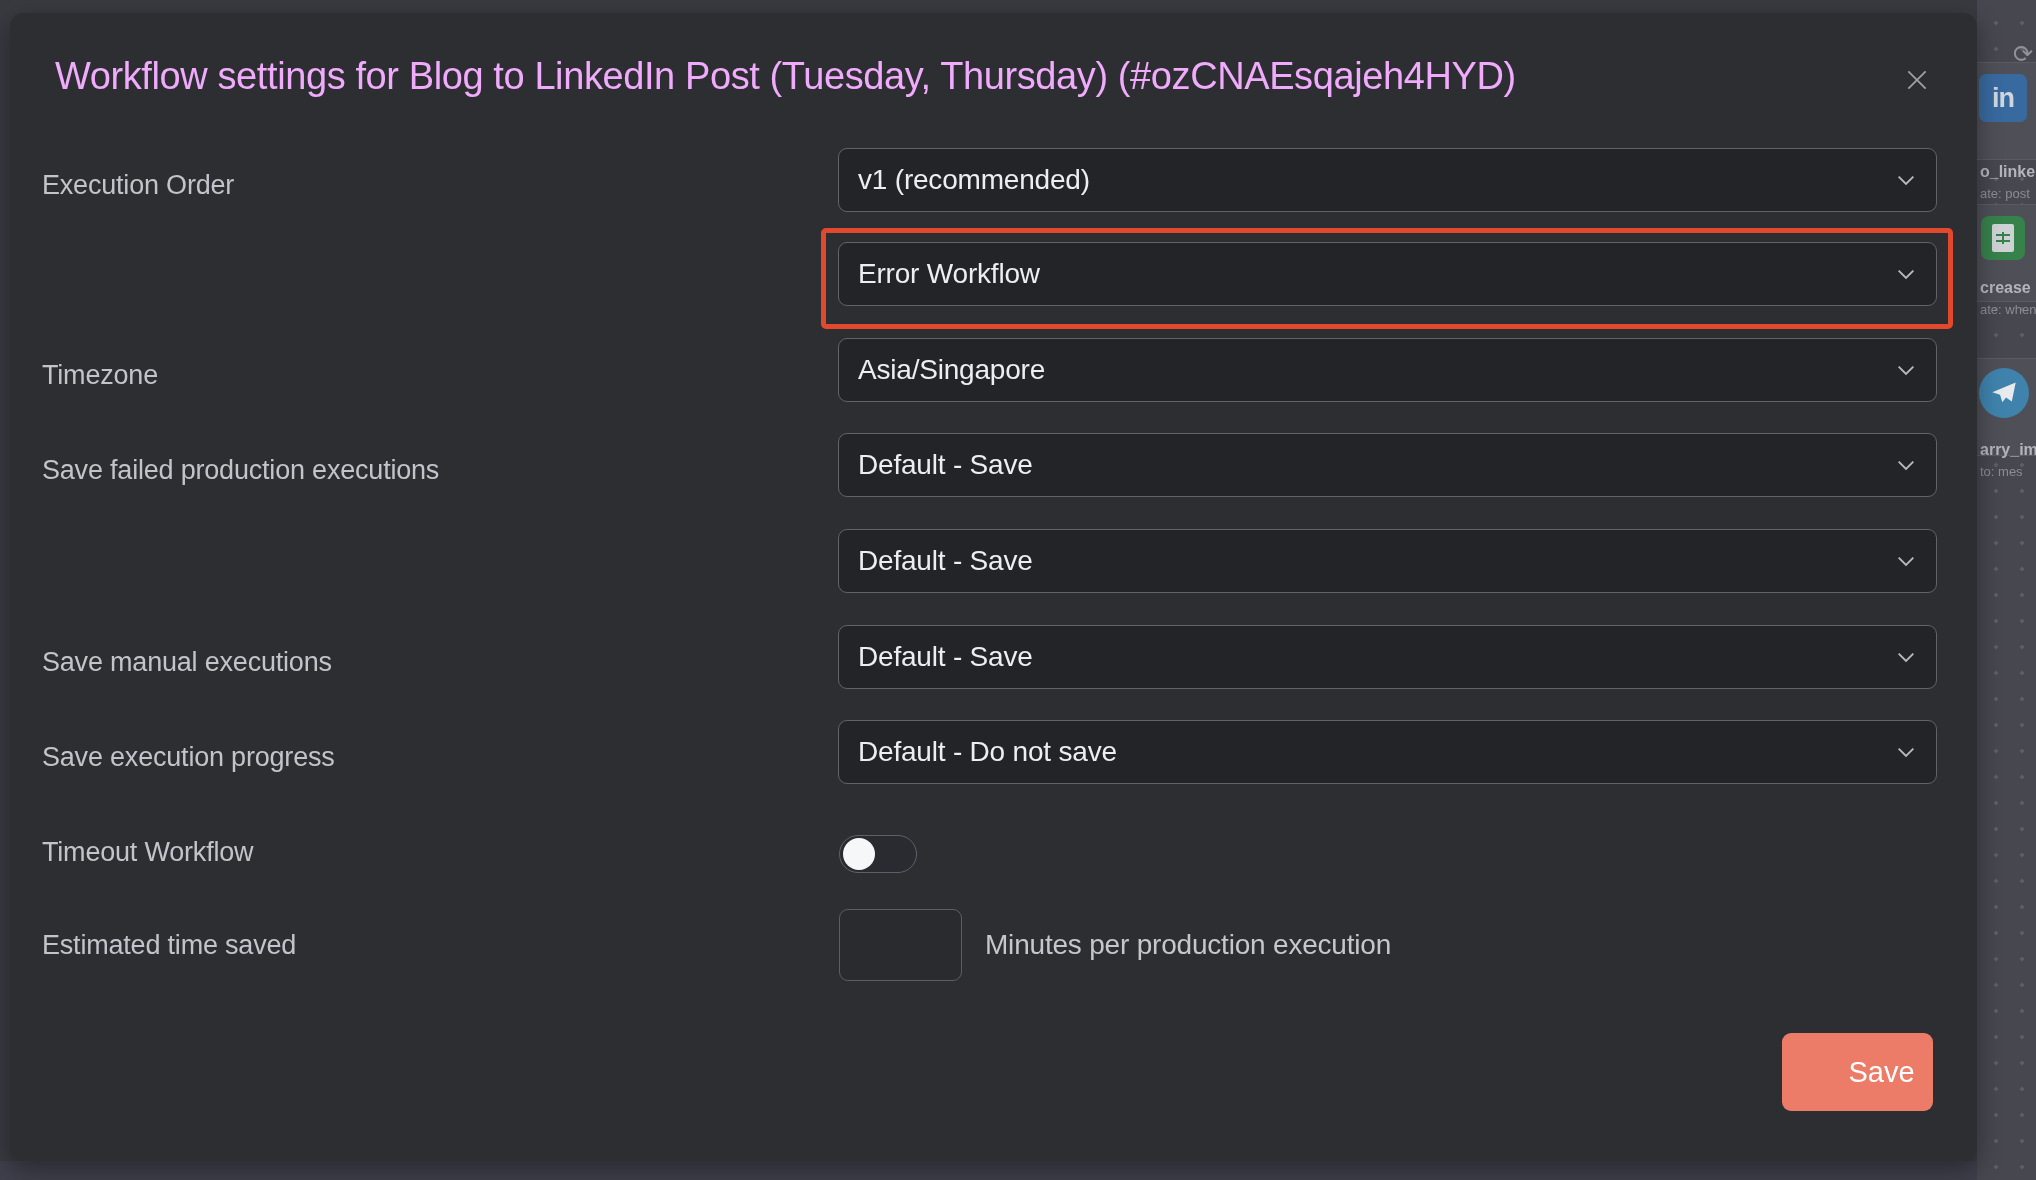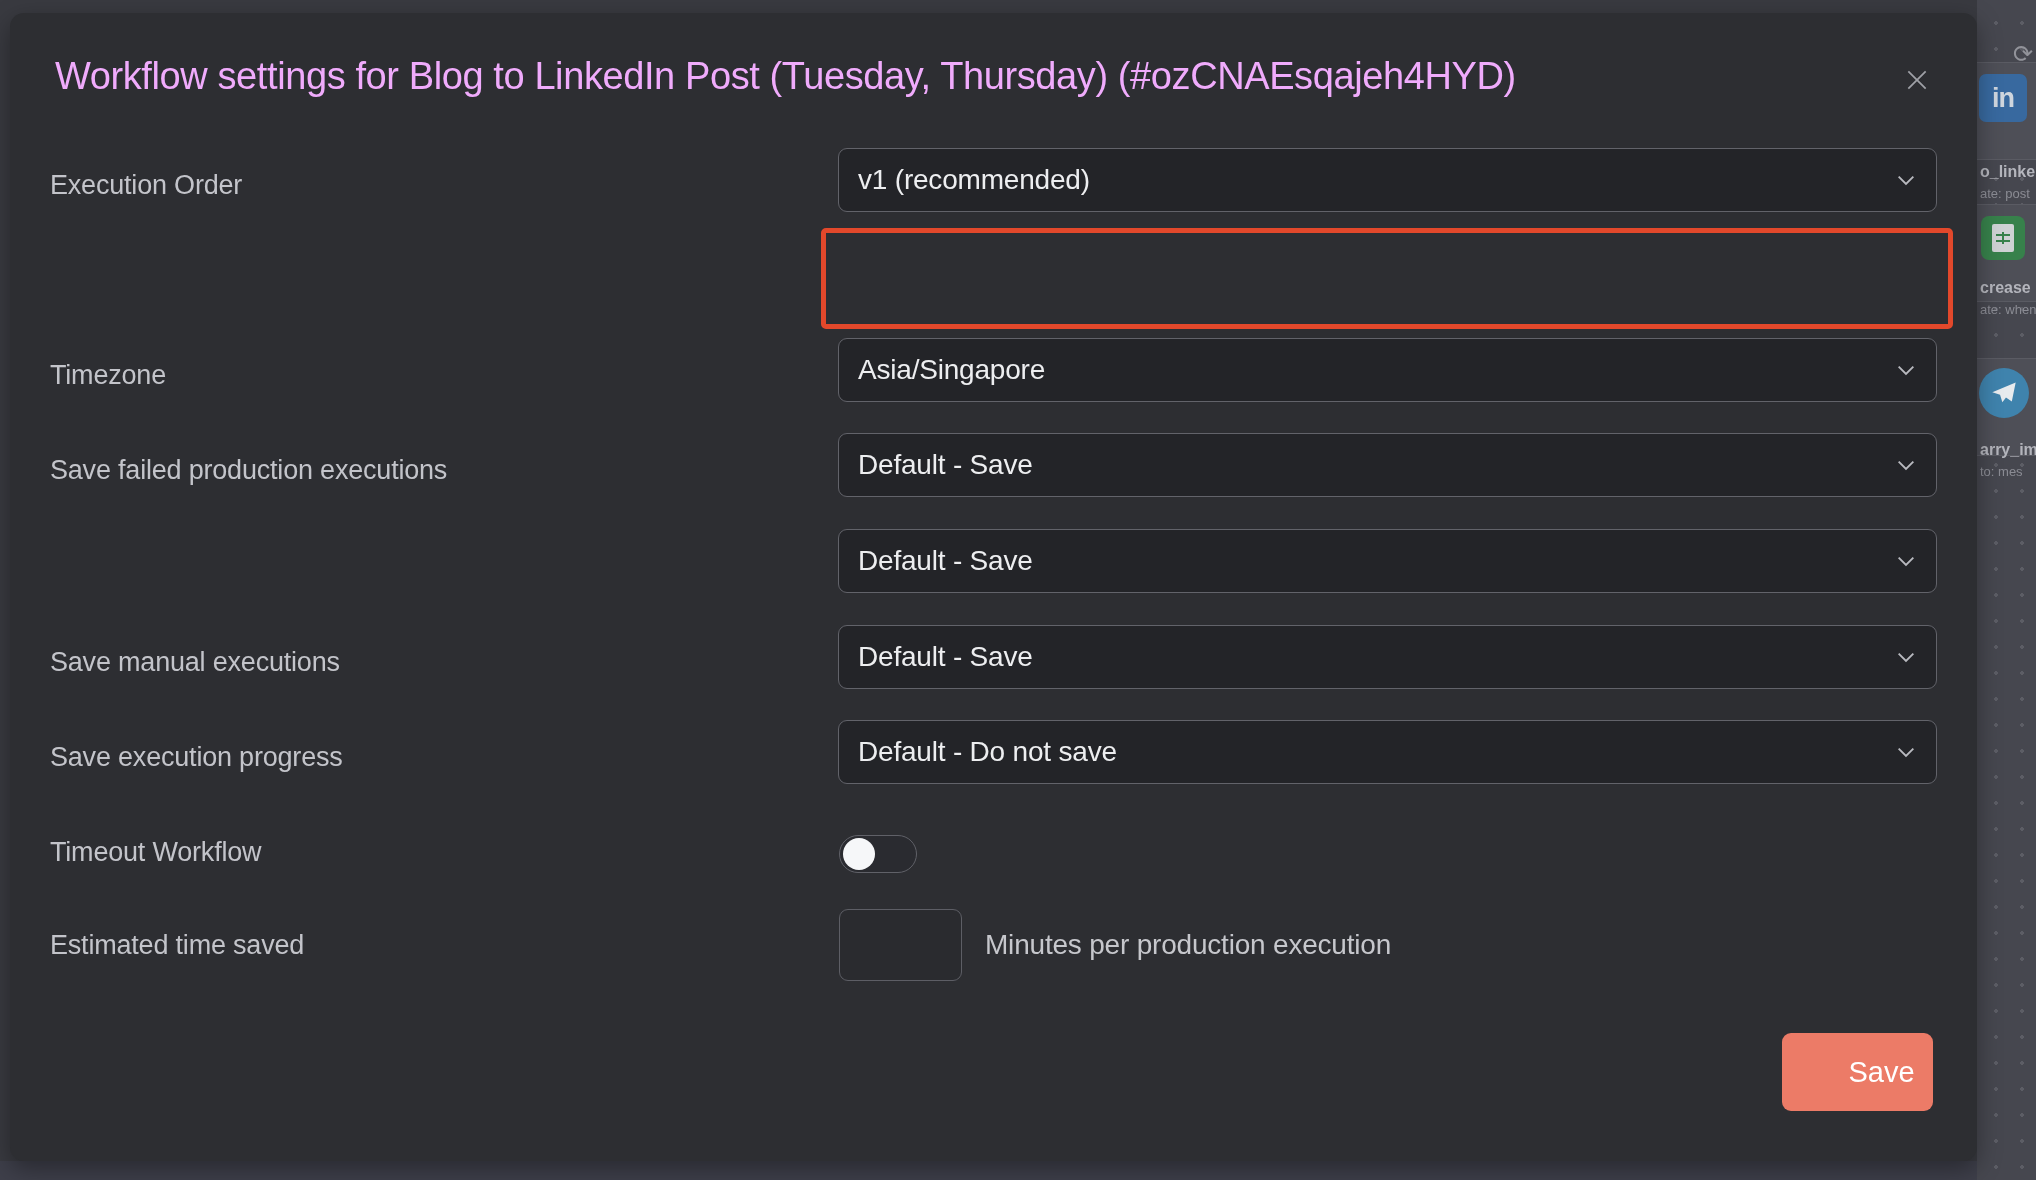--- a/index.html
+++ b/index.html
@@ -71,21 +71,21 @@
     white-space:nowrap; overflow:hidden;
   }
   .close-btn {
     position:absolute; left:1888px; top:48px; width:38px; height:38px;
     background:none; border:none; cursor:pointer; color:#9fa1a7;
     display:flex; align-items:center; justify-content:center;
   }
 
   .field-row { position:absolute; left:0; width:100%; height:75px; }
   .field-label {
-    position:absolute; left:40px; top:0; height:75px; display:flex; align-items:center;
+    position:absolute; left:32px; top:0; height:75px; display:flex; align-items:center;
     font-size:27px; color:#c3c4ca; letter-spacing:-.2px;
   }
   .help-icon { margin-left:11px; display:inline-flex; color:#c3c4ca; }
   .select-box {
     position:absolute; left:828px; top:0; width:1099px; height:64px;
     background:#232428; border:1px solid #62636a; border-radius:9px;
     display:flex; align-items:center; padding:0 50px 0 19px; cursor:pointer;
   }
   .select-value { font-size:28px; color:#edeef0; letter-spacing:-.2px; white-space:nowrap; }
   .chevron { position:absolute; right:14px; top:50%; margin-top:-16px; width:32px; height:32px; color:#b9bac0; }
@@ -179,20 +179,28 @@
         <span class="select-value">v1 (recommended)</span>
         <span class="chevron">
           <svg width="32" height="32" viewBox="0 0 24 24">
               <path d="M6.5 9.5 L12 15 L17.5 9.5" stroke="currentColor" stroke-width="1.4" fill="none"></path>
             </svg>
         </span>
       </div>
     </div>
 
     <div class="field-row" style="top:229px">
+      <div class="select-box">
+        <span class="select-value">Error Workflow</span>
+        <span class="chevron">
+          <svg width="32" height="32" viewBox="0 0 24 24">
+              <path d="M6.5 9.5 L12 15 L17.5 9.5" stroke="currentColor" stroke-width="1.4" fill="none"></path>
+            </svg>
+        </span>
+      </div>
     </div>
     <div class="highlight-box"></div>
 
     <div class="field-row" style="top:325px">
       <div class="field-label">
         <span>Timezone</span>
       </div>
       <div class="select-box">
         <span class="select-value">Asia/Singapore</span>
         <span class="chevron">

